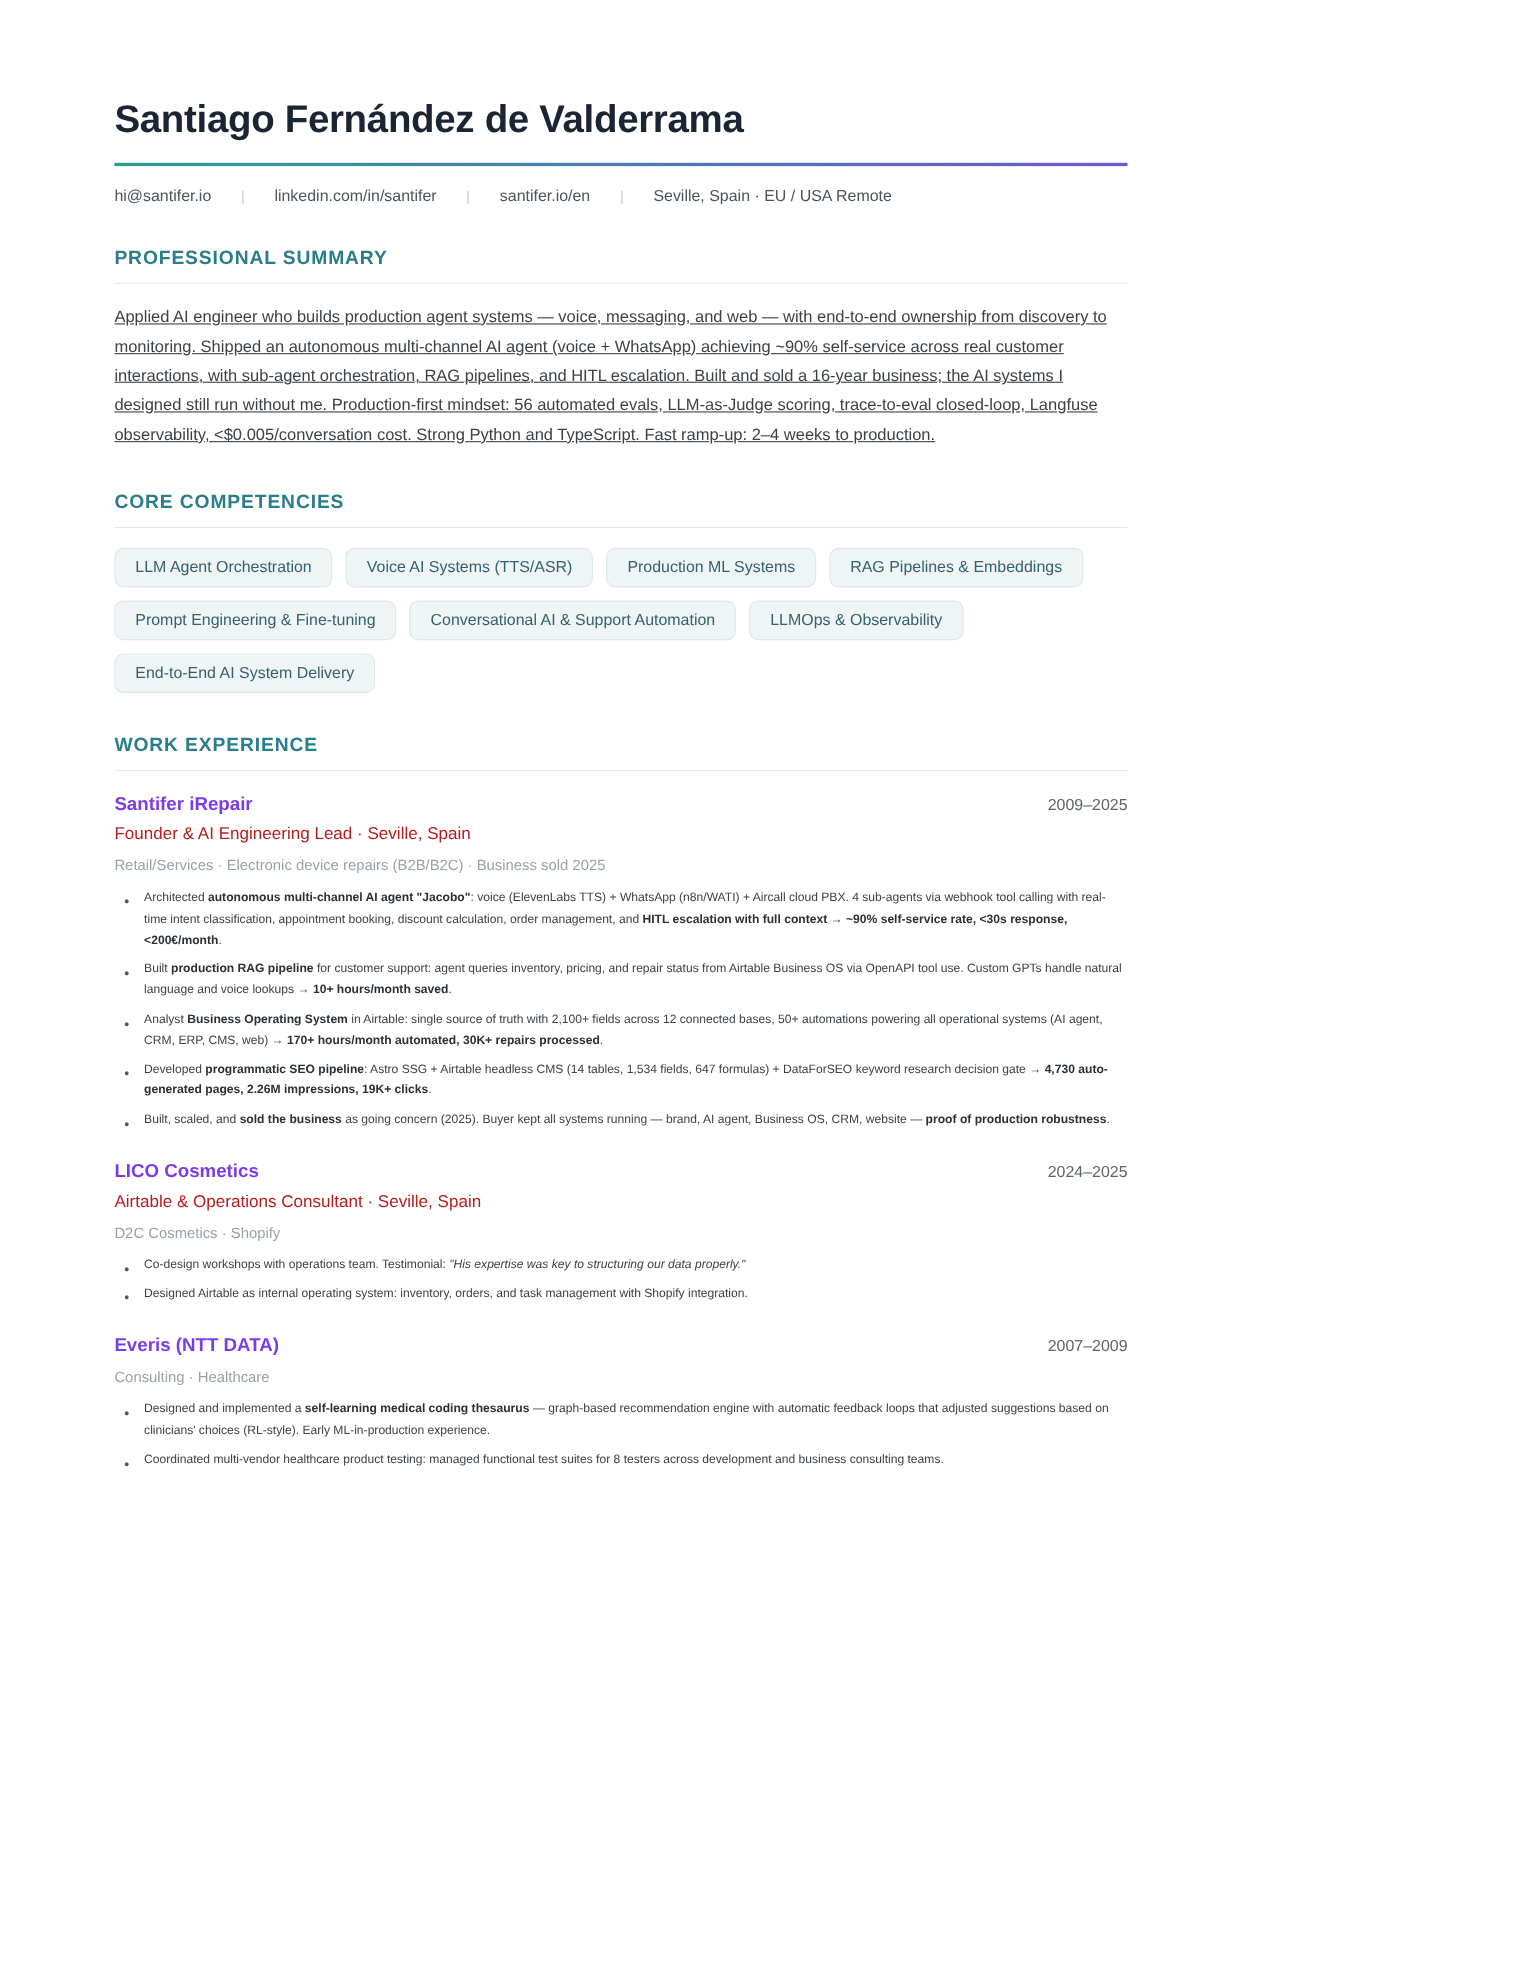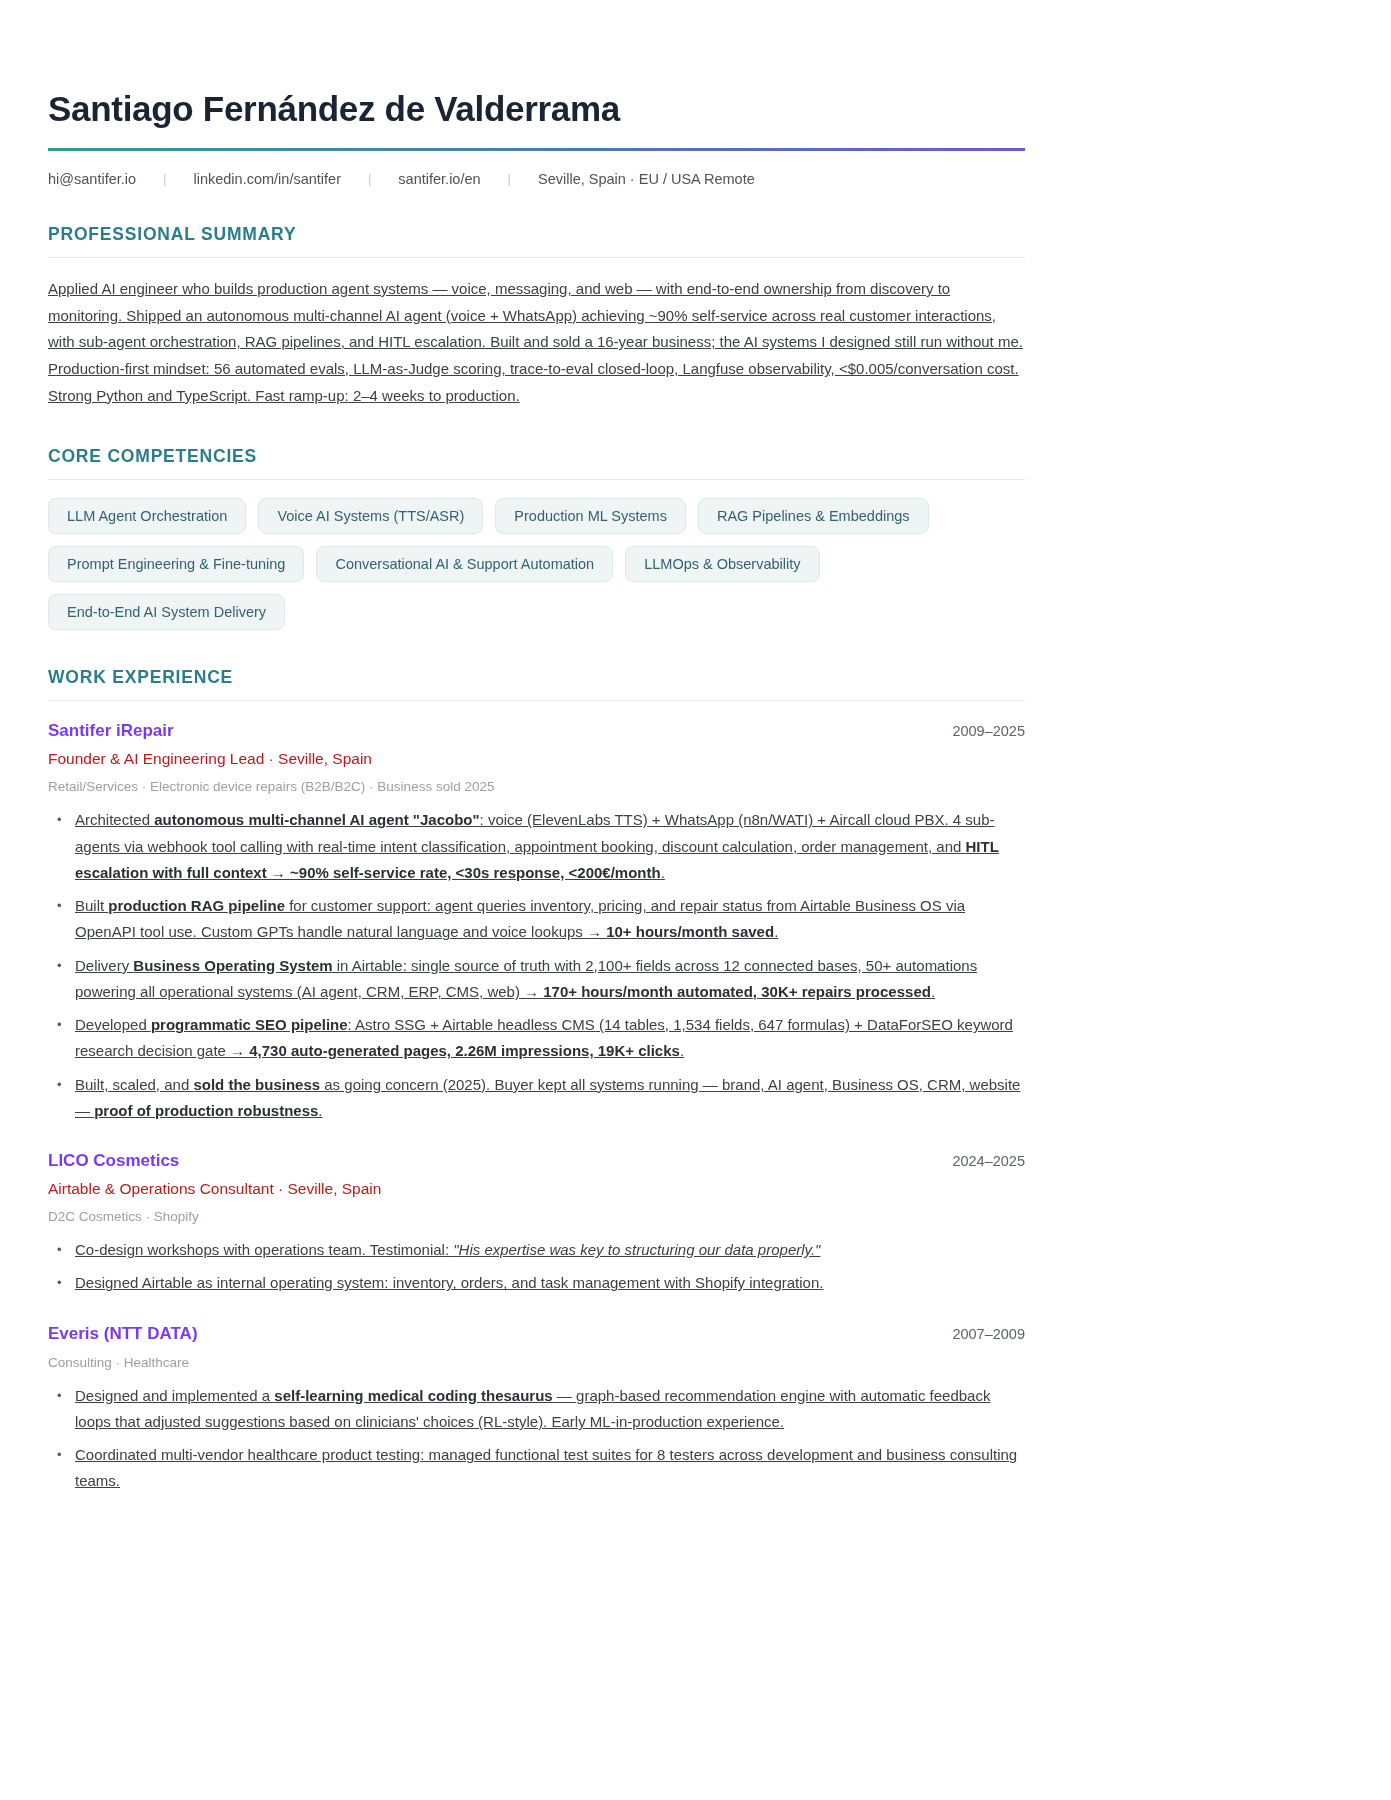--- a/index.html
+++ b/index.html
@@ -1,21 +1,21 @@
 <!DOCTYPE html>
 <html style="--accent-teal: #2a7d8a; --accent-purple: #7c3aed; --grad-left: #2f9d8e; --grad-right: #6b59d6;"><head>
 <meta charset="utf-8">
 <style>
   html,body{margin:0;padding:0;}
   body{
     width:1391px;height:1800px;background:#ffffff;
     font-family:"Liberation Sans",sans-serif;
     color:#3d4145;-webkit-font-smoothing:antialiased;overflow:hidden;
   }
-  .page{box-sizing:border-box;width:1288px;padding:88px 263px 0 48px;}
+  .page{box-sizing:border-box;width:1288px;padding:88px 263px 0 104px;}
   h1.name{
     margin:0 0 18px 0;font-size:35px;line-height:1.2;font-weight:bold;
     color:#1b2433;letter-spacing:-0.3px;
   }
   .rule-gradient{
     height:3px;border:0;margin:0 0 15px 0;
     background:linear-gradient(90deg,var(--grad-left,#2f9d8e),var(--grad-right,#6b59d6));
   }
   .contacts{display:flex;align-items:flex-start;font-size:14.5px;color:#4d5358;margin-top:20px;}
   .contact-item{white-space:nowrap;}
@@ -34,22 +34,22 @@
   }
   .job{margin-top:27px;}
   .job:first-child{margin-top:20px;}
   .job-head{display:flex;justify-content:space-between;align-items:baseline;}
   .job-company{font-size:17px;font-weight:bold;color:var(--accent-purple,#7c3aed);}
   .job-dates{font-size:14.5px;color:#5d6368;}
   .job-role{margin-top:9px;font-size:15.5px;color:#b91c1c;}
   .job-meta{margin-top:11px;font-size:13.5px;color:#9aa1a6;}
   .bullets{margin:13px 0 0 0;padding:0;list-style:none;}
   .bullets li{
-    position:relative;padding-left:27px;font-size:15px;line-height:1.75;
-    margin-bottom:7px;color:#3d4145;text-decoration:underline;
+    position:relative;padding-left:27px;font-size:11px;line-height:1.75;
+    margin-bottom:7px;color:#3d4145;
   }
   .bullets li::before{
     content:"\2022";position:absolute;left:9px;top:0;color:#53585d;font-size:13px;line-height:26px;
   }
   .seg-b{font-weight:bold;color:#2c3034;}
   .seg-i{font-style:italic;}
 </style>
 </head>
 <body>
 
@@ -97,21 +97,21 @@
         <div class="job">
           <div class="job-head">
             <div class="job-company">Santifer iRepair</div>
             <div class="job-dates">2009–2025</div>
           </div>
           <div class="job-role">Founder &amp; AI Engineering Lead · Seville, Spain</div>
           <div class="job-meta">Retail/Services · Electronic device repairs (B2B/B2C) · Business sold 2025</div>
           <ul class="bullets">
             <li><span>Architected </span><span class="seg-b">autonomous multi-channel AI agent "Jacobo"</span><span>: voice (ElevenLabs TTS) + WhatsApp (n8n/WATI) + Aircall cloud PBX. 4 sub-agents via webhook tool calling with real-time intent classification, appointment booking, discount calculation, order management, and </span><span class="seg-b">HITL escalation with full context → ~90% self-service rate, &lt;30s response, &lt;200€/month</span><span>.</span></li>
             <li><span>Built </span><span class="seg-b">production RAG pipeline</span><span> for customer support: agent queries inventory, pricing, and repair status from Airtable Business OS via OpenAPI tool use. Custom GPTs handle natural language and voice lookups → </span><span class="seg-b">10+ hours/month saved</span><span>.</span></li>
-            <li><span>Delivery </span><span class="seg-b">Business Operating System</span><span> in Airtable: single source of truth with 2,100+ fields across 12 connected bases, 50+ automations powering all operational systems (AI agent, CRM, ERP, CMS, web) → </span><span class="seg-b">170+ hours/month automated, 30K+ repairs processed</span><span>.</span></li>
+            <li><span>Analyst </span><span class="seg-b">Business Operating System</span><span> in Airtable: single source of truth with 2,100+ fields across 12 connected bases, 50+ automations powering all operational systems (AI agent, CRM, ERP, CMS, web) → </span><span class="seg-b">170+ hours/month automated, 30K+ repairs processed</span><span>.</span></li>
             <li><span>Developed </span><span class="seg-b">programmatic SEO pipeline</span><span>: Astro SSG + Airtable headless CMS (14 tables, 1,534 fields, 647 formulas) + DataForSEO keyword research decision gate → </span><span class="seg-b">4,730 auto-generated pages, 2.26M impressions, 19K+ clicks</span><span>.</span></li>
             <li><span>Built, scaled, and </span><span class="seg-b">sold the business</span><span> as going concern (2025). Buyer kept all systems running — brand, AI agent, Business OS, CRM, website — </span><span class="seg-b">proof of production robustness</span><span>.</span></li>
           </ul>
         </div>
         <div class="job">
           <div class="job-head">
             <div class="job-company">LICO Cosmetics</div>
             <div class="job-dates">2024–2025</div>
           </div>
           <div class="job-role">Airtable &amp; Operations Consultant · Seville, Spain</div>

